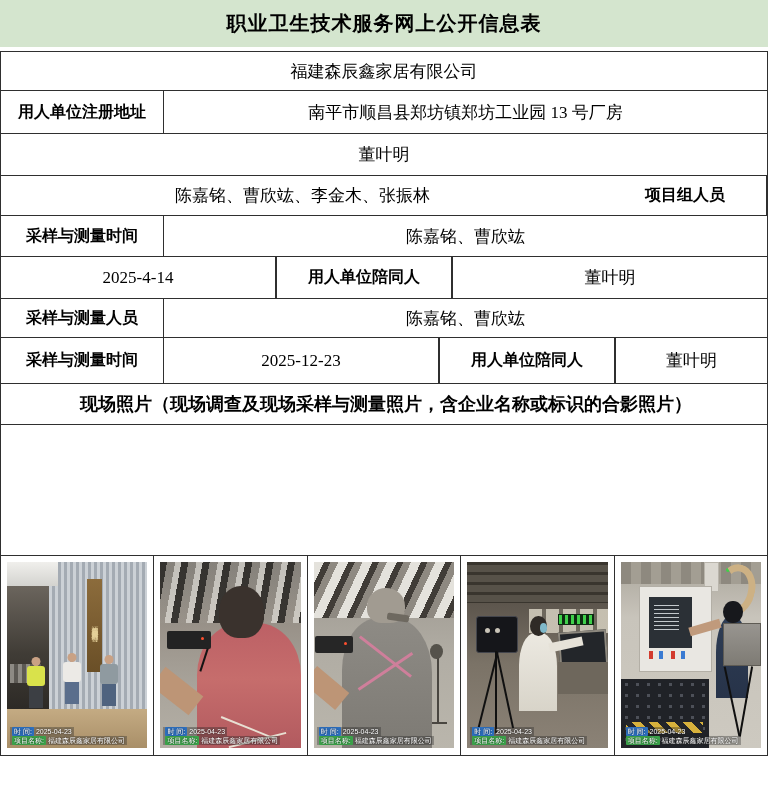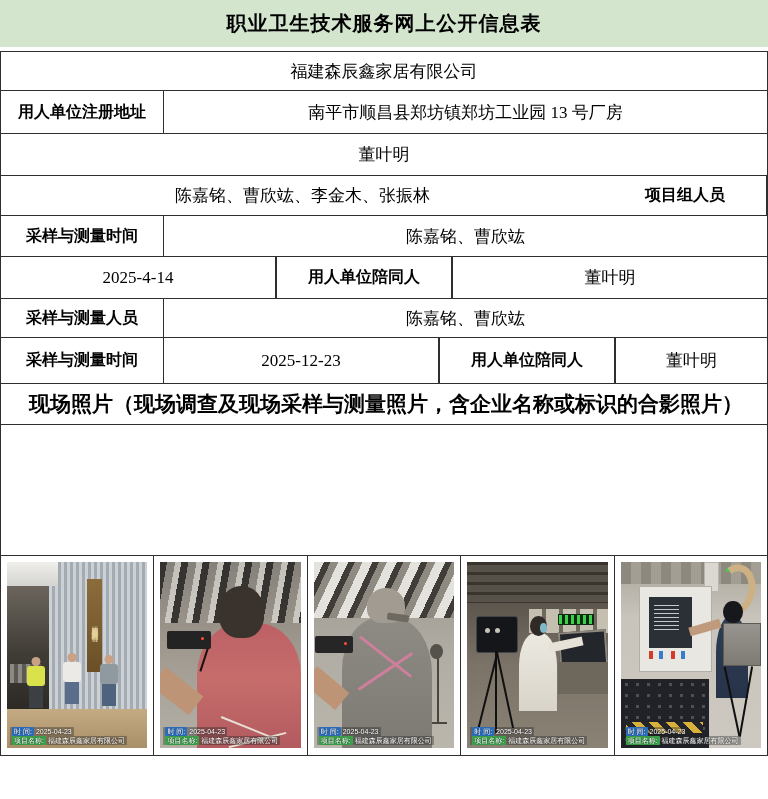--- a/index.html
+++ b/index.html
@@ -18,21 +18,21 @@
     position:absolute;top:51px;left:0;width:766px;
     border:1px solid #2f2f2f;border-bottom:none;
   }
   .row{display:flex;border-bottom:1px solid #2f2f2f;align-items:stretch;}
   .cell{display:flex;align-items:center;justify-content:center;text-align:center;padding:0 6px;box-sizing:border-box;}
   .lbl{width:163px;min-width:163px;border-right:1px solid #2f2f2f;font-weight:bold;font-size:16px;}
   .val{flex:1;font-family:"Liberation Serif", serif;font-size:17px;}
   .val-mid{width:276px;min-width:276px;border-right:2px solid #2f2f2f;font-family:"Liberation Serif", serif;font-size:17px;}
   .comp-lbl{width:176px;min-width:176px;border-right:2px solid #2f2f2f;font-weight:bold;font-size:16px;}
   .comp-val{flex:1;font-family:"Liberation Serif", serif;font-size:17px;}
-  .photos-head{justify-content:center;font-weight:bold;font-size:21px;width:100%;padding-left:10px;}
+  .photos-head{justify-content:center;font-weight:bold;font-size:18px;width:100%;padding-left:10px;}
   .blank-row{height:130px;}
   
   .photo-row{display:flex;height:199px;border-bottom:1px solid #2f2f2f;}
   .photo-cell{flex:1;border-right:1px solid #2f2f2f;padding:6px 6px 7px 6px;box-sizing:border-box;}
   .photo-cell:last-child{border-right:none;}
   .ph{position:relative;width:100%;height:100%;overflow:hidden;background:#cfd3d8;}
   .abs{position:absolute;}
   
   .stamp{position:absolute;left:3px;bottom:3px;z-index:9;font-size:7px;line-height:9px;color:#fff;
     text-shadow:0 0 2px rgba(0,0,0,.9);white-space:nowrap;font-family:"Liberation Sans", sans-serif;}

